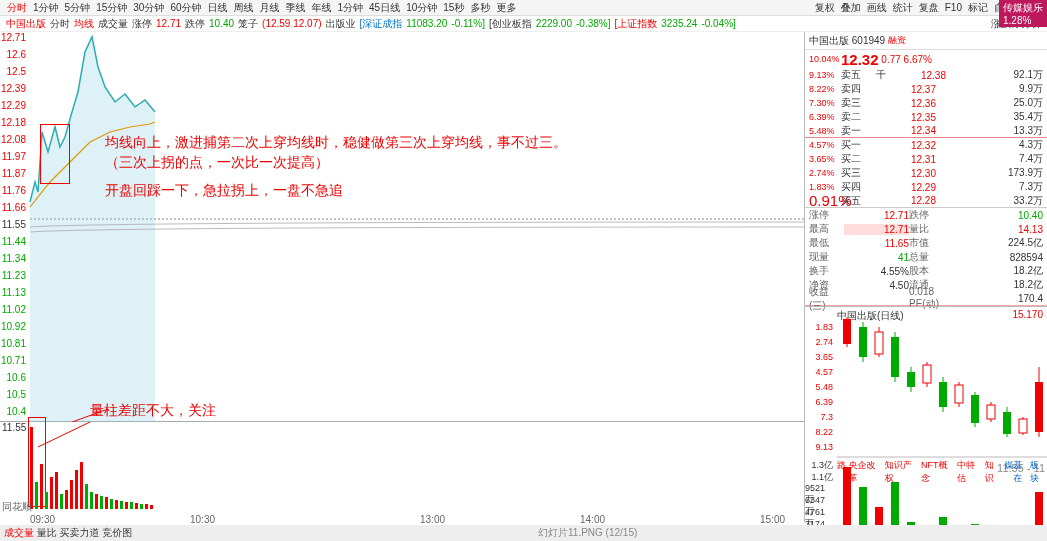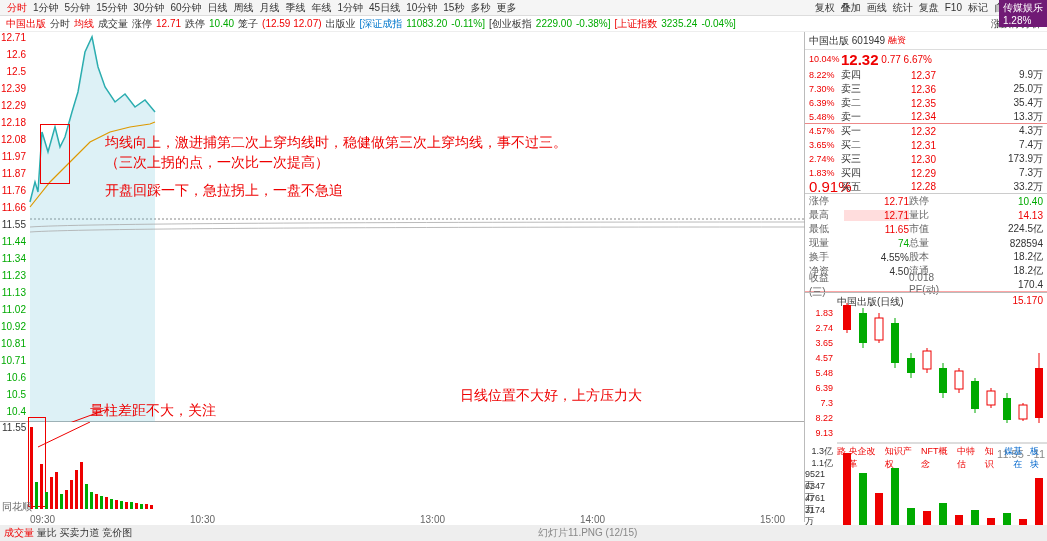--- a/index.html
+++ b/index.html
@@ -29,21 +29,21 @@
 .stats-row span:nth-child(2){width:65px;text-align:right}
 .stats-row span:nth-child(3){width:35px;color:#666}
 .stats-row span:nth-child(4){flex:1;text-align:right}
 .mini-chart{height:245px;position:relative;border-top:1px solid #bbb}
 .annotation{position:absolute;color:#e00;font-size:14px;font-family:SimSun}
 .annotation-box{position:absolute;border:1px solid #e00}
 .bottom-status{position:absolute;bottom:0;left:0;right:0;height:16px;background:#eee;display:flex;align-items:center;font-size:10px;padding:0 4px}
 svg{position:absolute;left:0;top:0;pointer-events:none}
 .pct-axis{position:absolute;left:0;width:30px;font-size:9px}
 .pct-axis div{position:absolute;right:2px}
-.tag-box{position:absolute;right:0;top:0;background:#701a75;color:#fff;font-size:10px;padding:1px 4px}
+.tag-box{position:absolute;right:0;top:0;background:#be185d;color:#fff;font-size:10px;padding:1px 4px}
 </style>
 </head>
 <body>
 
 <div class="top-menu">
   <span class="red">分时</span>
   <span>1分钟</span>
   <span>5分钟</span>
   <span>15分钟</span>
   <span>30分钟</span>
@@ -137,21 +137,20 @@
         <path d="M30,200 Q100,195 805,195" stroke="#aaa" stroke-width="0.8" fill="none"></path>
 
         <line x1="105" y1="378" x2="45" y2="400" stroke="#e00" stroke-width="1"></line>
       </svg>
 
       <div class="annotation-box" style="left:40px;top:92px;width:30px;height:60px"></div>
 
       <div class="annotation" style="left:105px;top:102px">均线向上，激进捕第二次上穿均线时，稳健做第三次上穿均线，事不过三。</div>
       <div class="annotation" style="left:105px;top:122px">（三次上拐的点，一次比一次提高）</div>
       <div class="annotation" style="left:105px;top:150px">开盘回踩一下，急拉拐上，一盘不急追</div>
-      <div class="annotation" style="left:460px;top:355px">日线位置不大好，上方压力大</div>
     </div>
 
     <div class="vol-area">
       <div class="annotation-box" style="left:28px;top:-5px;width:18px;height:90px"></div>
       <div class="annotation" style="left:90px;top:-20px">量柱差距不大，关注</div>
       <div style="position:absolute;left:2px;top:0;font-size:10px;color:#333">11.55</div>
       <svg width="805" height="90">
         <line x1="90" y1="0" x2="38" y2="25" stroke="#e00"></line>
         <rect x="30" y="5" width="3" height="82" fill="#e00"></rect>
         <rect x="35" y="60" width="3" height="27" fill="#0a0"></rect>
@@ -202,20 +201,27 @@
     </div>
     <div class="price-header">
       <span style="color:#e00;font-size:9px;width:32px">10.04%</span>
       <span style="font-size:15px;font-weight:bold">12.32</span>&nbsp;
       <span>0.77</span>&nbsp;
       <span>6.67%</span>
     </div>
 
     <div class="order-book">
       <div class="order-row">
+          <span style="color:#e00;width:32px;font-size:9px">9.13%</span>
+          <span class="lbl">卖五</span>
+          <span>千</span>
+          <span class="p red">12.38</span>
+          <span class="v">92.1万</span>
+        </div>
+      <div class="order-row">
           <span style="color:#e00;width:32px;font-size:9px">8.22%</span>
           <span class="lbl">卖四</span>
           <span class="p red">12.37</span>
           <span class="v">9.9万</span>
         </div>
       <div class="order-row">
           <span style="color:#e00;width:32px;font-size:9px">7.30%</span>
           <span class="lbl">卖三</span>
           <span class="p red">12.36</span>
           <span class="v">25.0万</span>
@@ -278,21 +284,21 @@
           <span class="red">14.13</span>
         </div>
       <div class="stats-row">
           <span>最低</span>
           <span class="red">11.65</span>
           <span>市值</span>
           <span>224.5亿</span>
         </div>
       <div class="stats-row">
           <span>现量</span>
-          <span class="green">74</span>
+          <span class="green">41</span>
           <span>总量</span>
           <span>828594</span>
         </div>
       <div class="stats-row">
           <span>换手</span>
           <span>4.55%</span>
           <span>股本</span>
           <span>18.2亿</span>
         </div>
       <div class="stats-row">

